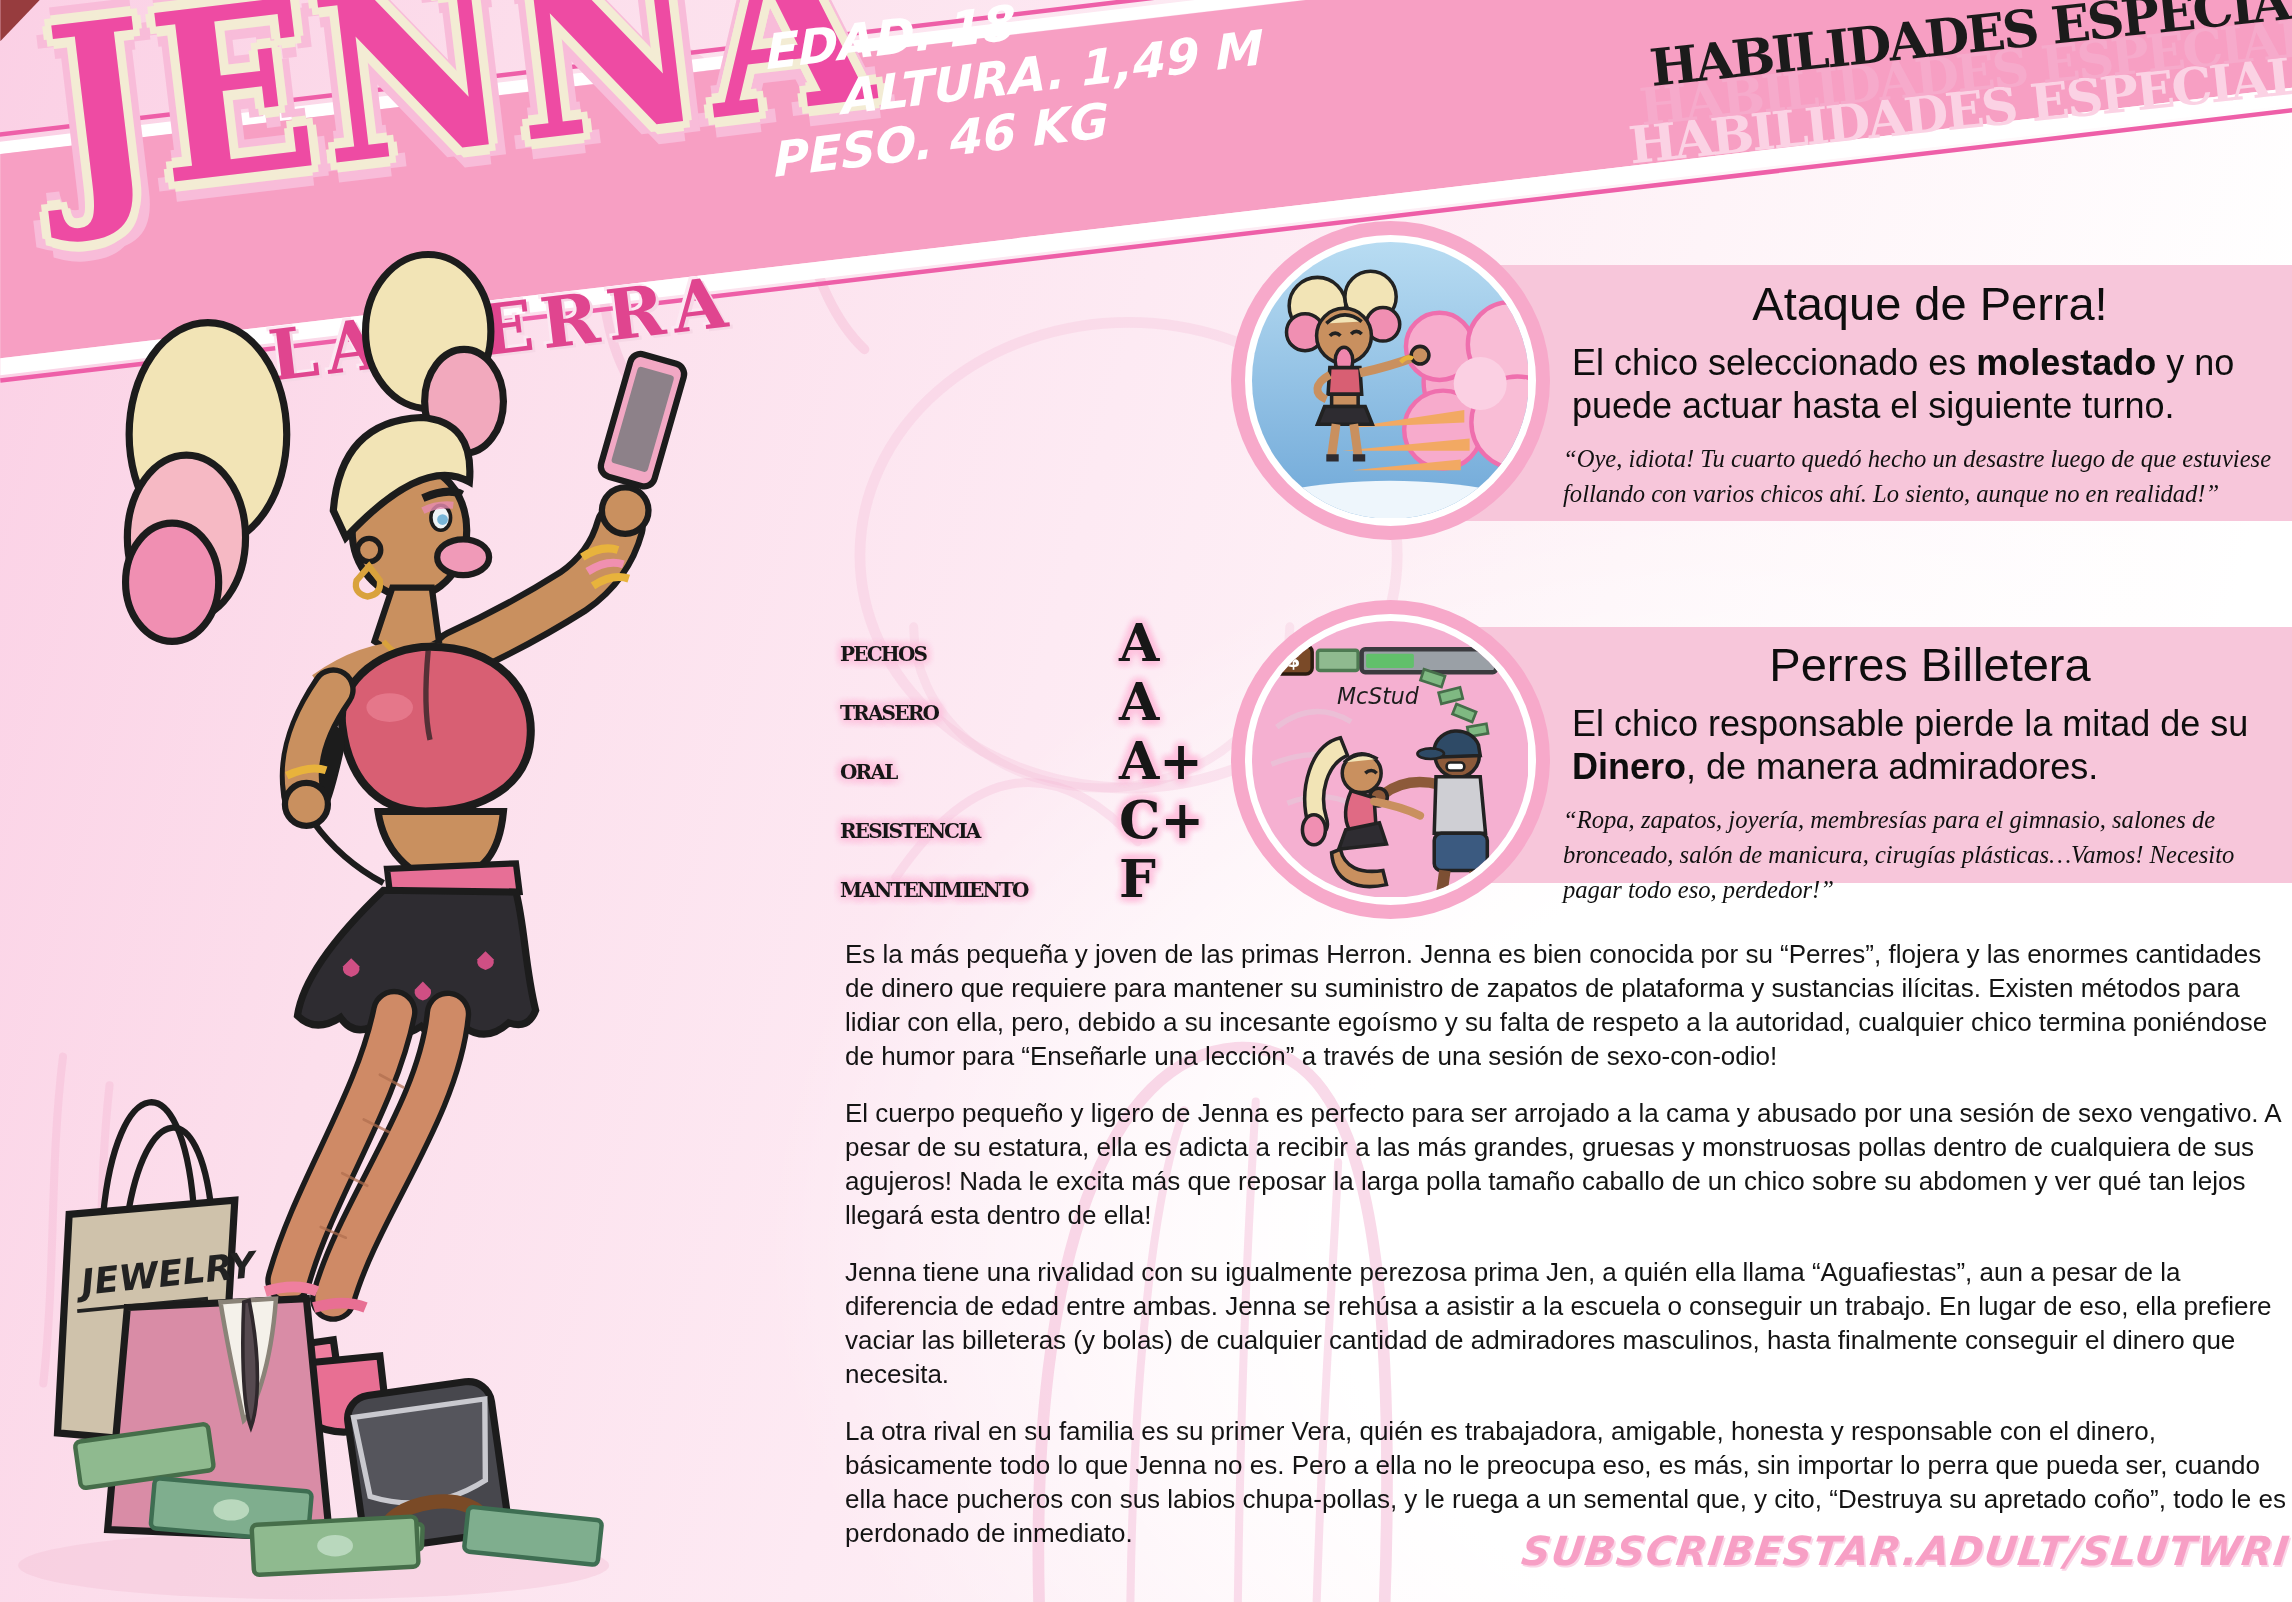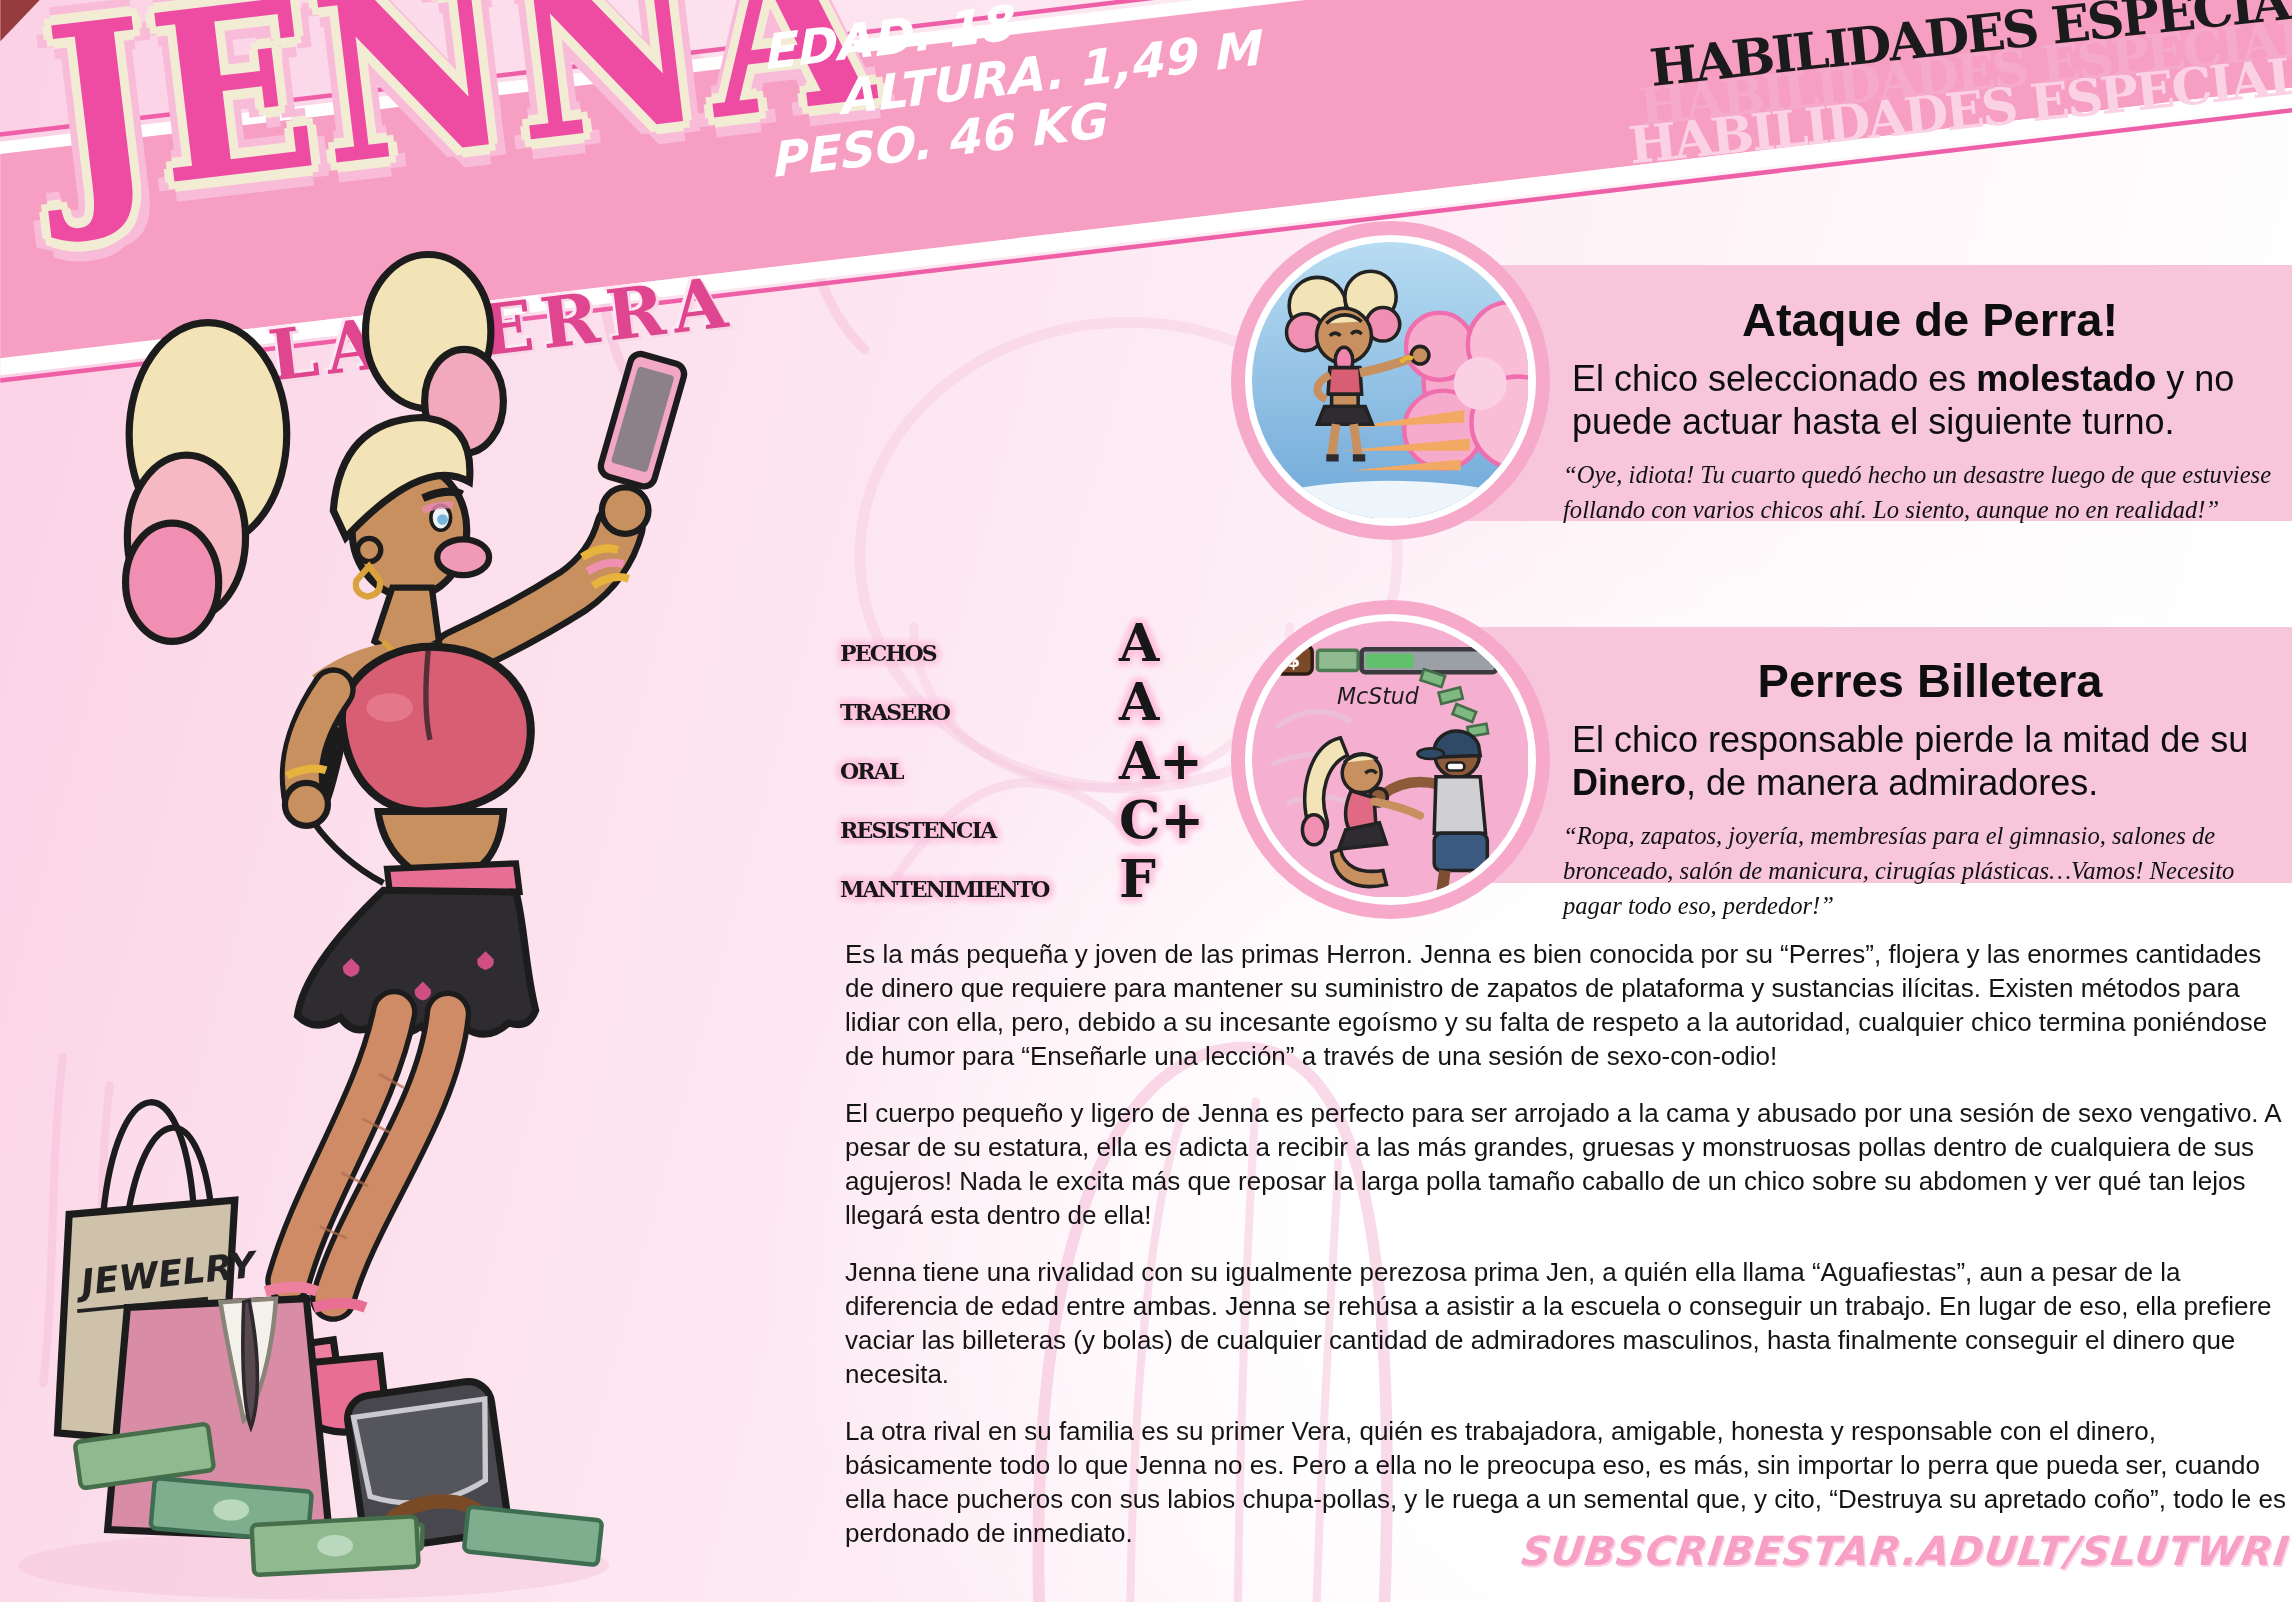--- a/index.html
+++ b/index.html
@@ -36,33 +36,33 @@
   .hab-echo1{color:#f6aacb;transform:rotate(-6deg) translate(-14.3px,38px);z-index:4;}
   .hab-echo2{color:#fbd2e4;transform:rotate(-6deg) translate(-29px,75px);z-index:3;}
 
   
   .card-bg{left:1361px;width:931px;height:256px;background:#f7c6da;border-radius:54px 0 0 54px;z-index:2;}
   .card1 .card-bg{top:265px;} 
   .ability-circle{width:319px;height:319px;border-radius:50%;background:#ffffff;
     border:14.3px solid #f7a9ca;box-sizing:border-box;z-index:5;overflow:hidden;padding:7.2px;}
   .circle-inner{width:100%;height:100%;border-radius:50%;overflow:hidden;background:#fff;}
   .card-text{width:716px;z-index:6;}
-  .card-title{font-weight:700;font-size:47px;line-height:52px;color:#0e0e0e;text-align:center;width:100%;margin-top:16px;}
+  .card-title{font-weight:400;font-size:47px;line-height:52px;color:#0e0e0e;text-align:center;width:100%;}
   .card-body{margin-top:10.7px;font-size:36px;line-height:43px;color:#0e0e0e;}
   .card-body b{font-weight:700;margin-top:8px;}
   .card-quote{margin-top:14.3px;margin-left:-9px;width:734px;
     font-family:"Liberation Serif",serif;font-style:italic;font-size:24.6px;line-height:35px;color:#111;}
 
   
   .attr-list{left:840px;top:612px;width:448px;z-index:3;}
   .attr-row{display:grid;grid-template-columns:279px auto;align-items:baseline;height:59px;}
   .attr-label,.attr-value{font-family:"DejaVu Serif","Liberation Serif",serif;font-weight:700;color:#171717;
     font-variant:small-caps;text-transform:lowercase;
     text-shadow:0 0 9px #ffc0dd,0 0 9px #ffc0dd,2.7px 2.7px 6.3px #ffc4df,-2.7px 2.7px 6.3px #ffc4df,2.7px -2.7px 6.3px #ffc4df,-2.7px -2.7px 6.3px #ffc4df;}
-  .attr-label{font-size:32px;letter-spacing:-1.8px;white-space:nowrap;}
+  .attr-label{font-size:28px;letter-spacing:-1.8px;white-space:nowrap;}
   .attr-value{font-size:52px;text-transform:none;font-variant:normal;}
 
   
   .bio{left:845px;top:937px;width:1446px;z-index:3;color:#141414;}
   .bio p{margin:0 0 23px 0;font-size:26px;line-height:34px;}
 
   
   .footer{left:1522px;top:1528px;width:761px;text-align:right;
     font-family:"DejaVu Sans","Liberation Sans",sans-serif;font-weight:800;font-style:italic;
     font-size:40px;letter-spacing:0.9px;color:#f79fc5;transform:skewX(-7deg);

